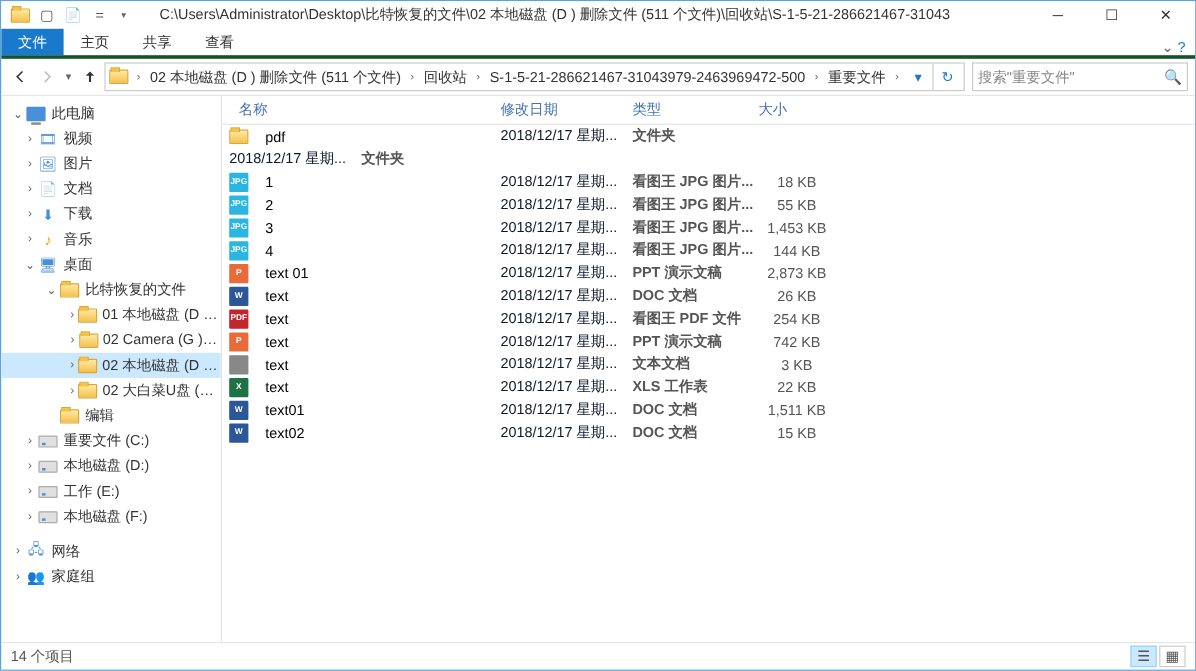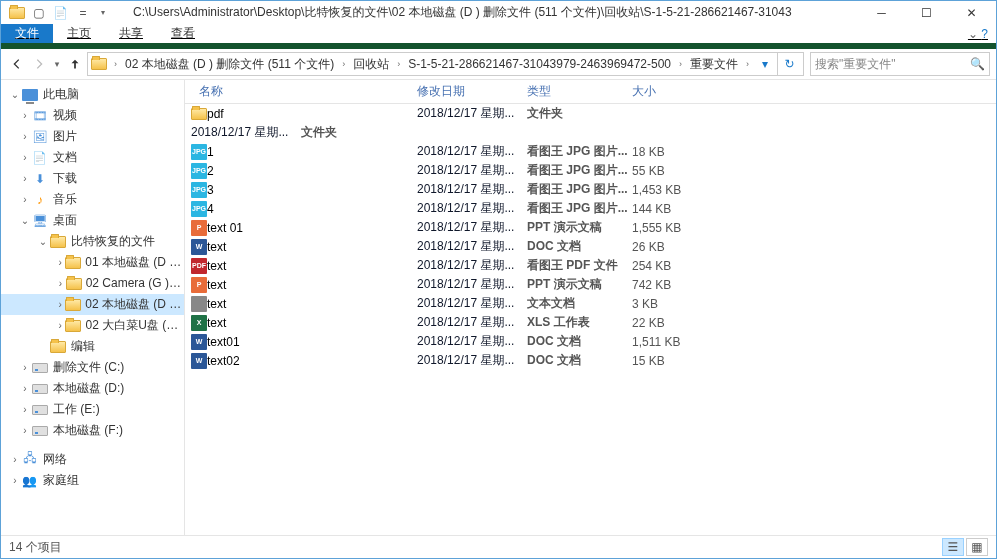--- a/index.html
+++ b/index.html
@@ -6,21 +6,21 @@
 body { background: #fff; width: 997px; height: 559px; overflow: hidden; display: flex; flex-direction: column; border: 1px solid #5da2d8; }
 
 .titlebar { height: 23px; display: flex; align-items: center; background: #fff; padding: 0 2px; }
 .titlebar .qat { display: flex; gap: 2px; align-items: center; padding-left: 4px; }
 .titlebar .qat-item { width: 20px; height: 20px; display: flex; align-items: center; justify-content: center; color: #555; }
 .titlebar .dropdown-arrow { font-size: 8px; color: #666; padding: 0 6px; }
 .titlebar .path-title { flex: 1; padding-left: 6px; color: #333; white-space: nowrap; overflow: hidden; margin-left: 16px; }
 .titlebar .win-controls { display: flex; }
 .titlebar .win-btn { width: 45px; height: 22px; display: flex; align-items: center; justify-content: center; color: #333; }
 
-.ribbon { height: 25px; display: flex; align-items: center; border-bottom: 6px solid #14532d; text-decoration: underline; }
+.ribbon { height: 25px; display: flex; align-items: flex-end; border-bottom: 3px solid #14532d; }
 .ribbon-tab { padding: 4px 14px; color: #333; height: 100%; display: flex; align-items: center; }
 .ribbon-tab.file { background: #1979ca; color: #fff; }
 .ribbon .expand { margin-left: auto; padding-right: 8px; color: #666; }
 
 .navbar { height: 31px; display: flex; align-items: center; padding: 2px 6px; gap: 2px; border-bottom: 1px solid #e5e5e5; }
 .nav-btn { width: 24px; height: 24px; display: flex; align-items: center; justify-content: center; color: #999; }
 .nav-btn.active { color: #333; }
 .nav-btn svg { width: 14px; height: 14px; }
 .breadcrumb { flex: 1; height: 24px; border: 1px solid #ccc; display: flex; align-items: center; padding: 0 2px; background: #fff; }
 .bc-icon { width: 18px; height: 18px; display: flex; align-items: center; justify-content: center; margin-right: 2px; }
@@ -45,25 +45,25 @@
 .tree-label { overflow: hidden; text-overflow: ellipsis; }
 
 .main { flex: 1; display: flex; flex-direction: column; }
 .columns { height: 24px; display: flex; align-items: center; border-bottom: 1px solid #e5e5e5; color: #4670b1; }
 .col-name { width: 232px; padding-left: 14px; }
 .col-mod { width: 110px; }
 .col-type { width: 105px; }
 .col-size { width: 70px; }
 .filelist { flex: 1; overflow: auto; }
 .row { height: 19px; display: flex; align-items: center; padding-left: 6px; }
-.row .cell-name { width: 226px; display: flex; align-items: center; gap: 0; }
+.row .cell-name { width: 226px; display: flex; align-items: center; gap: 14px; }
 .row .file-icon { width: 16px; height: 16px; display: flex; align-items: center; justify-content: center; font-size: 9px; font-weight: bold; color: #fff; border-radius: 1px; }
 .row .cell-mod { width: 110px; color: #0f172a; white-space: nowrap; overflow: hidden; }
 .row .cell-type { width: 105px; color: #555; white-space: nowrap; overflow: hidden; text-overflow: ellipsis; font-weight: bold; }
-.row .cell-size { width: 72px; color: #555; text-align: left; padding-right: 8px; }
+.row .cell-size { width: 72px; color: #555; text-align: center; padding-right: 8px; }
 
 .statusbar { height: 23px; border-top: 1px solid #e5e5e5; display: flex; align-items: center; padding: 0 8px; color: #555; }
 .statusbar .views { margin-left: auto; display: flex; gap: 2px; }
 .statusbar .view-btn { width: 22px; height: 18px; border: 1px solid #ccc; display: flex; align-items: center; justify-content: center; }
 .statusbar .view-btn.active { background: #cce8ff; border-color: #99d1ff; }
 
 
 .ico-folder { width:16px; height:12px; background: linear-gradient(#ffe9a6,#f5c24b); border:1px solid #d9a838; border-radius:1px; position:relative; }
 .ico-folder::before { content:''; position:absolute; top:-3px; left:0; width:6px; height:3px; background:#f5c24b; border:1px solid #d9a838; border-bottom:none; border-radius:1px 1px 0 0;}
 .ico-computer { width:16px; height:12px; background:#4a90d9; border-radius:1px; position:relative; }
@@ -226,21 +226,21 @@
         <span class="tree-icon">
           <span class="ico-folder"></span>
         </span>
         <span class="tree-label">编辑</span>
       </div>
     <div class="tree-item l1">
         <span class="tree-expand">›</span>
         <span class="tree-icon">
           <span class="ico-drive"></span>
         </span>
-        <span class="tree-label">删除文件 (C:)</span>
+        <span class="tree-label">重要文件 (C:)</span>
       </div>
     <div class="tree-item l1">
         <span class="tree-expand">›</span>
         <span class="tree-icon">
           <span class="ico-drive"></span>
         </span>
         <span class="tree-label">本地磁盘 (D:)</span>
       </div>
     <div class="tree-item l1">
         <span class="tree-expand">›</span>
@@ -329,21 +329,21 @@
           <div class="cell-type">看图王 JPG 图片...</div>
           <div class="cell-size">144 KB</div>
         </div>
         <div class="row">
           <div class="cell-name">
             <span class="file-icon" style="background: rgb(232, 108, 58); font-size: 7px;">P</span>
             <span>text 01</span>
           </div>
           <div class="cell-mod">2018/12/17 星期...</div>
           <div class="cell-type">PPT 演示文稿</div>
-          <div class="cell-size">1,555 KB</div>
+          <div class="cell-size">2,873 KB</div>
         </div>
         <div class="row">
           <div class="cell-name">
             <span class="file-icon" style="background: rgb(43, 87, 151); font-size: 7px;">W</span>
             <span>text</span>
           </div>
           <div class="cell-mod">2018/12/17 星期...</div>
           <div class="cell-type">DOC 文档</div>
           <div class="cell-size">26 KB</div>
         </div>

